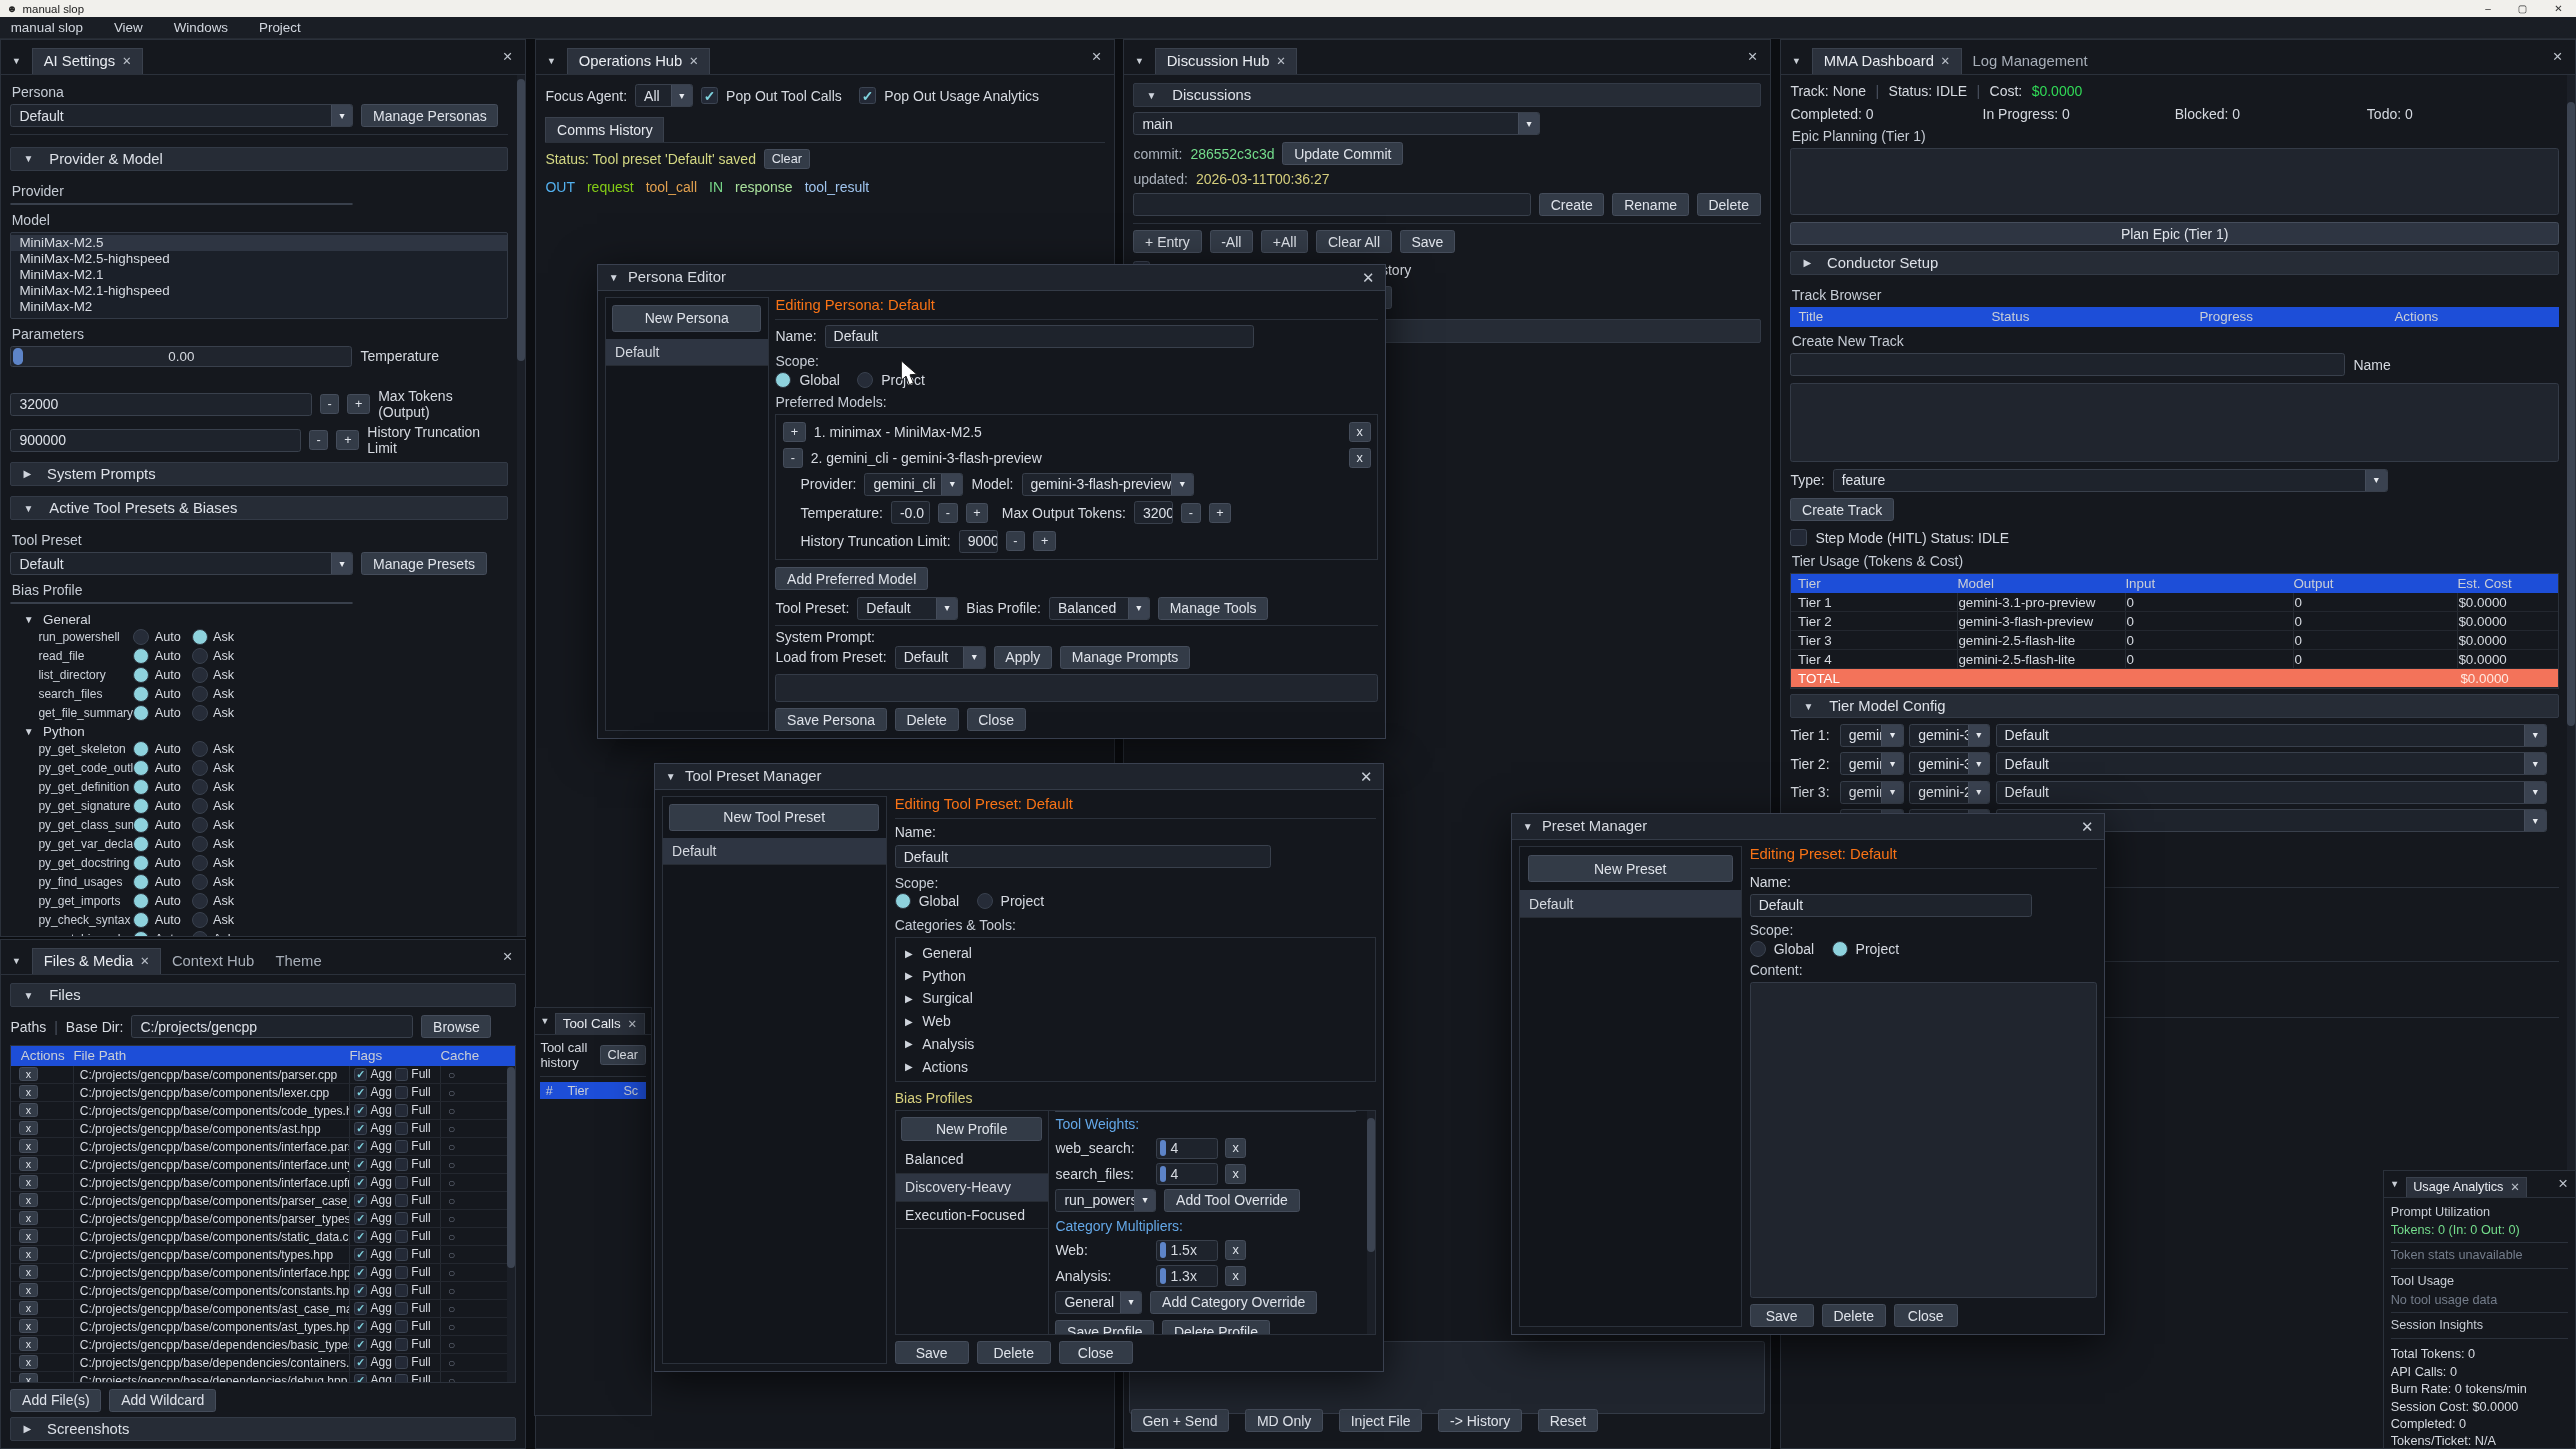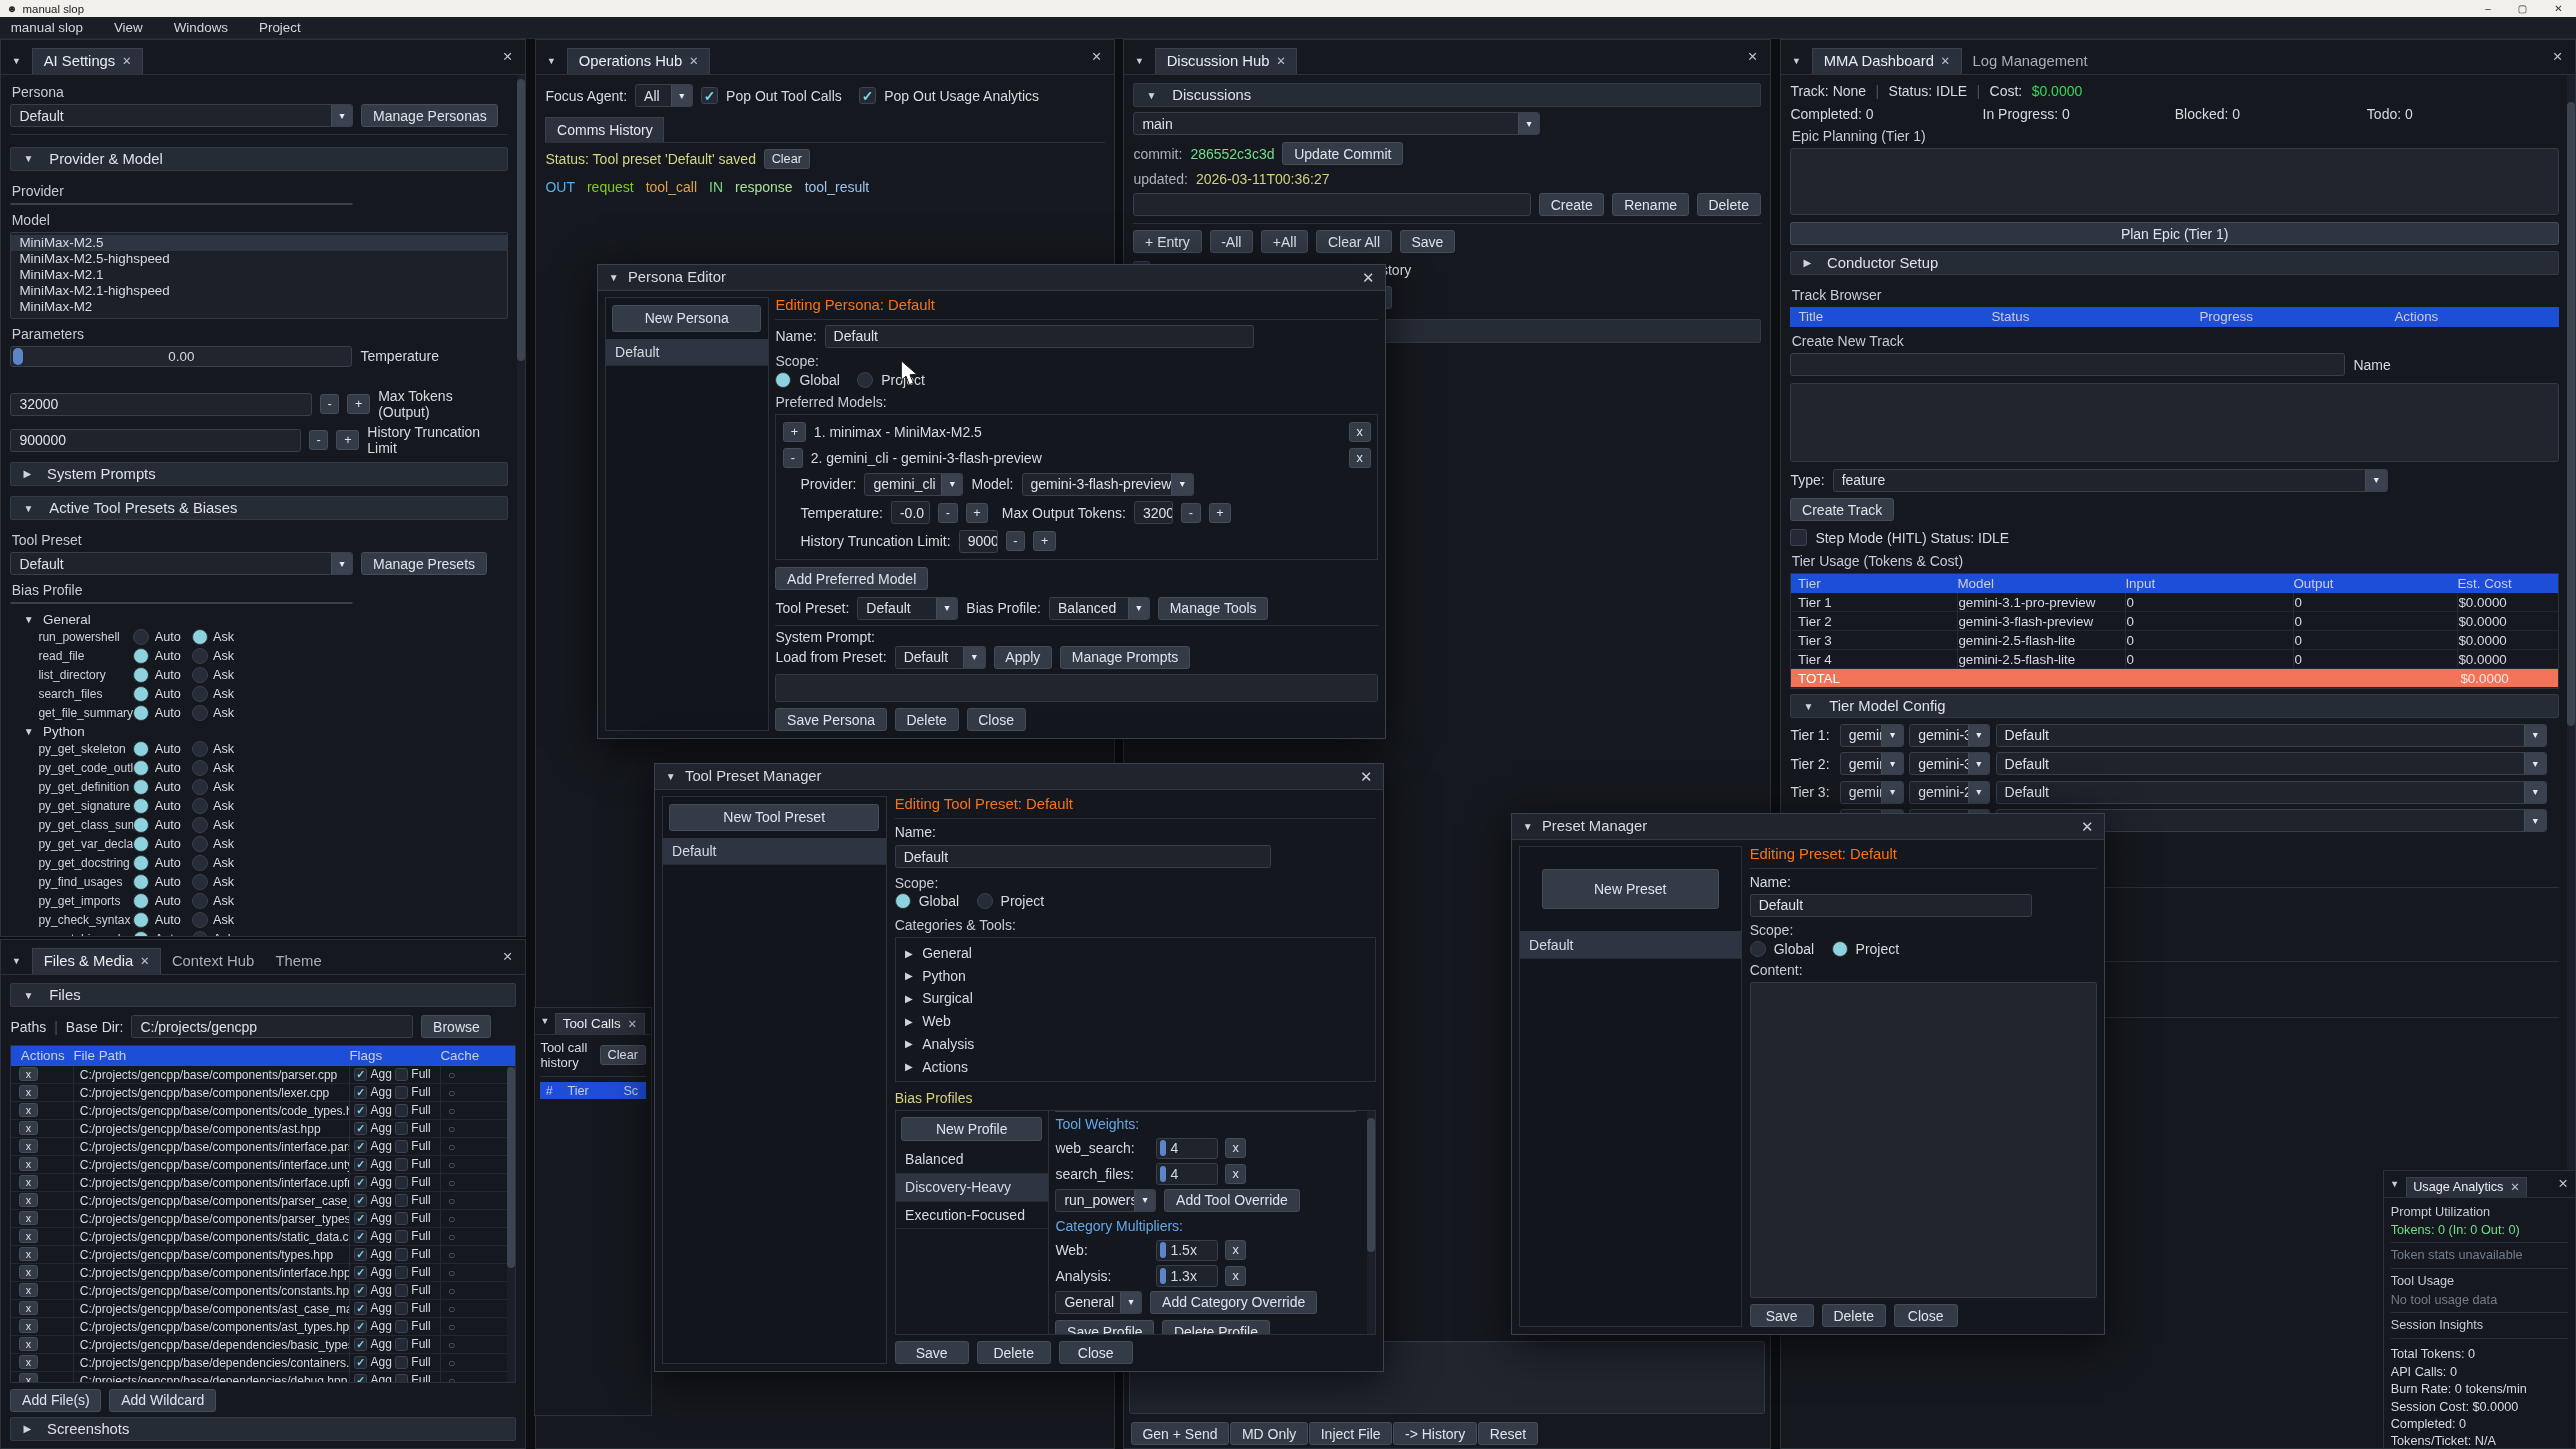--- a/index.html
+++ b/index.html
@@ -658,21 +658,21 @@
         <button class="btn sm">+</button>
         <button class="btn" style="margin-left:6.7px">Truncate</button>
       </div>
       <div class="sechdr" style="margin-top:9.4px">
         <span class="tri">▶</span>
         <span>Roles</span>
       </div>
       <div style="position:absolute;left:5.4px;right:5.4px;bottom:35px" class="tarea">
           <div style="height:71px"></div>
         </div>
-      <div class="row" id="disc-bottombtns" style="position:absolute;left:6.7px;bottom:4px;gap:1px">
+      <div class="row" id="disc-bottombtns" style="position:absolute;left:6.7px;bottom:17px;gap:16px">
           <button class="btn">Gen + Send</button>
           <button class="btn">MD Only</button>
           <button class="btn">Inject File</button>
           <button class="btn">-&gt; History</button>
           <button class="btn">Reset</button>
         </div>
     </div>
   </div>
 
   <div class="panel" style="left:1780px;top:39px;width:796px;height:1410px">
@@ -1104,21 +1104,21 @@
   </div>
 
   <div class="dlg" style="left:1511px;top:813px;width:594px;height:522px">
     <div class="dtitle">
       <span class="tri">▼</span>
       <span>Preset Manager</span>
       <span class="dx">✕</span>
     </div>
     <div style="display:flex;flex:1;padding:6.7px;gap:8px;overflow:hidden">
       <div class="listpane" style="width:223px;flex-shrink:0">
-        <button class="btn" style="margin:22px;height:40px">New Preset</button>
+        <button class="btn" style="margin:8px;height:27px">New Preset</button>
         <div class="listitem selitem">Default</div>
       </div>
       <div style="flex:1;display:flex;flex-direction:column;overflow:hidden">
         <div class="green-title">Editing Preset: Default</div>
         <div class="divider" style="margin:5.4px 0"></div>
         <div>Name:</div>
         <div class="input" style="width:282px;margin-top:4px">Default</div>
         <div class="lbl" style="margin:5.4px 0 2.7px">Scope:</div>
         <div class="row">
           <span class="radio"></span>

